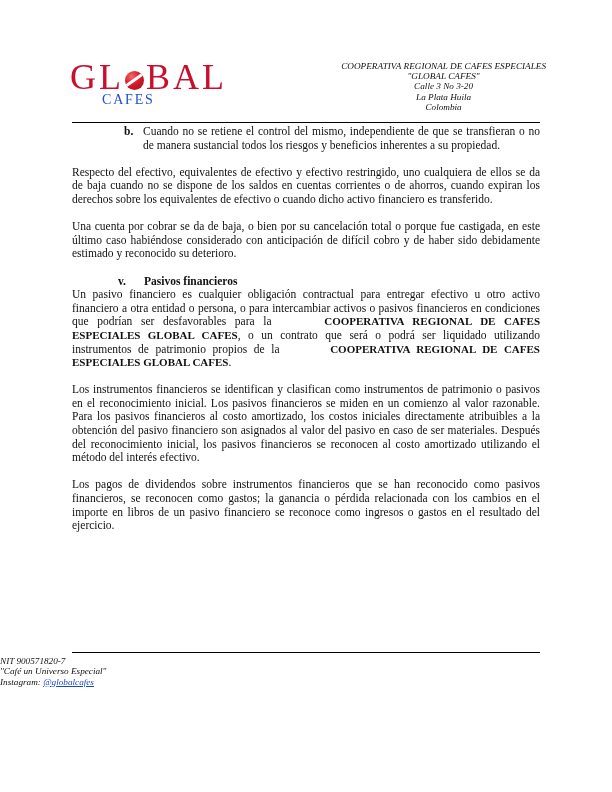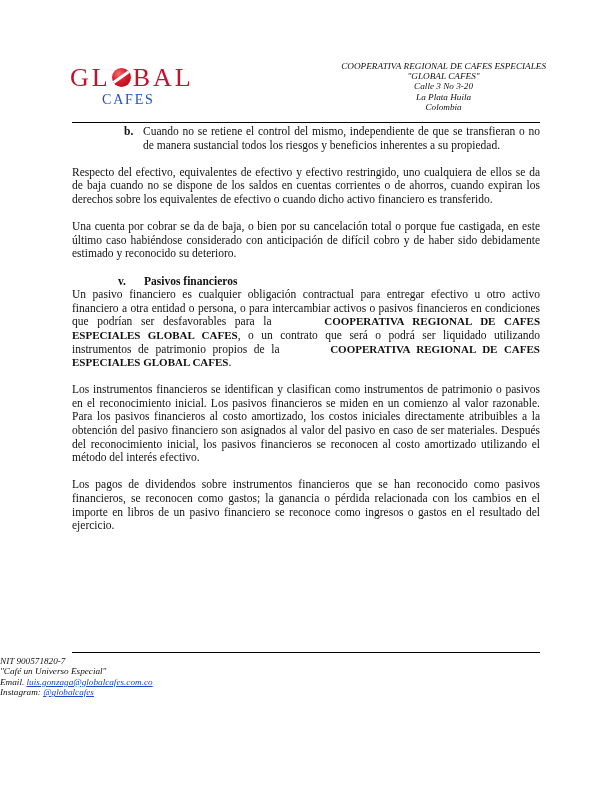--- a/index.html
+++ b/index.html
@@ -1,20 +1,20 @@
 <!DOCTYPE html>
 <html><head>
 <meta charset="utf-8">
 <style>
   html, body { margin:0; padding:0; background:#ffffff; }
   body { width:612px; height:792px; position:relative; overflow:hidden;
          font-family:"Liberation Serif","DejaVu Serif",serif; color:#111; }
 
   .logo { position:absolute; left:70px; top:64px; width:130px; height:50px; }
-  .logo-global { position:absolute; left:0; top:0; font-size:26px; letter-spacing:3px;
+  .logo-global { position:absolute; left:0; top:0; font-size:36px; letter-spacing:3px;
                  color:#c8102e; font-family:"Liberation Serif",serif; line-height:27px; white-space:nowrap; }
   .logo-global .ball { display:inline-block; width:19px; height:19px; border-radius:50%;
                  background:radial-gradient(circle at 35% 30%, #f56a6a 0%, #d71a2a 45%, #9e0d18 100%);
                  vertical-align:-1px; margin:0 2px 0 1px; position:relative; overflow:hidden; }
   .logo-global .ball:after { content:""; position:absolute; left:-4px; top:7px; width:28px; height:3px;
                  background:#fff; transform:rotate(-35deg); border-radius:2px; }
   .logo-cafes { position:absolute; left:32px; top:26px; font-size:14px; letter-spacing:1.8px;
                 color:#1d4ed8; font-family:"Liberation Serif",serif; line-height:20px; }
 
   .header-right { position:absolute; right:66px; top:61px; text-align:center; font-style:italic;
@@ -75,15 +75,14 @@
   <div class="gap"></div>
   <p class="p">Los pagos de dividendos sobre instrumentos financieros que se han reconocido como pasivos financieros, se reconocen como gastos; la ganancia o pérdida relacionada con los cambios en el importe en libros de un pasivo financiero se reconoce como ingresos o gastos en el resultado del ejercicio.</p>
   <div class="gap"></div>
 </div>
 
 <div class="rule bottom"></div>
 
 <div class="footer">
   <div>NIT 900571820-7</div>
   <div>"Café un Universo Especial"</div>
-  <div><span>Email. </span><a>luis.gonzaga@globalcafes.com.co</a></div>
   <div><span>Instagram: </span><a>@globalcafes</a></div>
 </div>
 
 </body></html>

